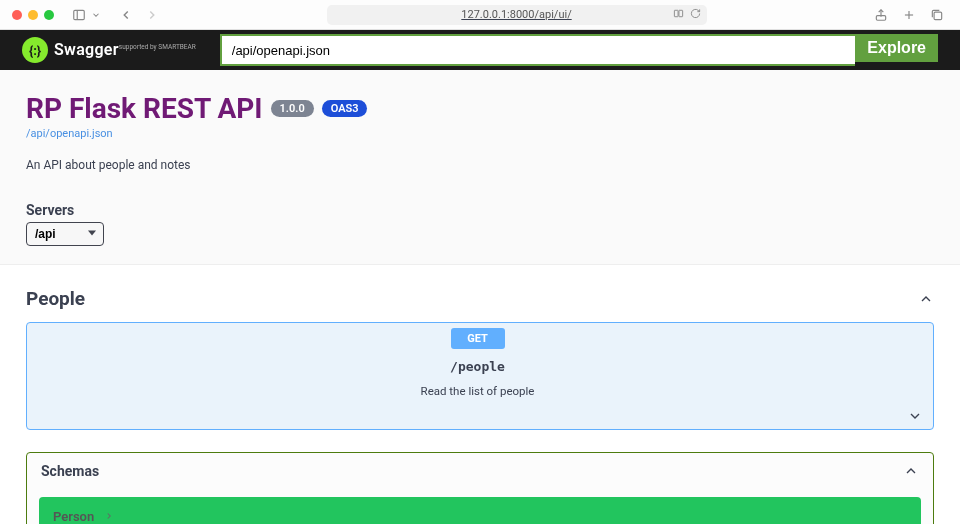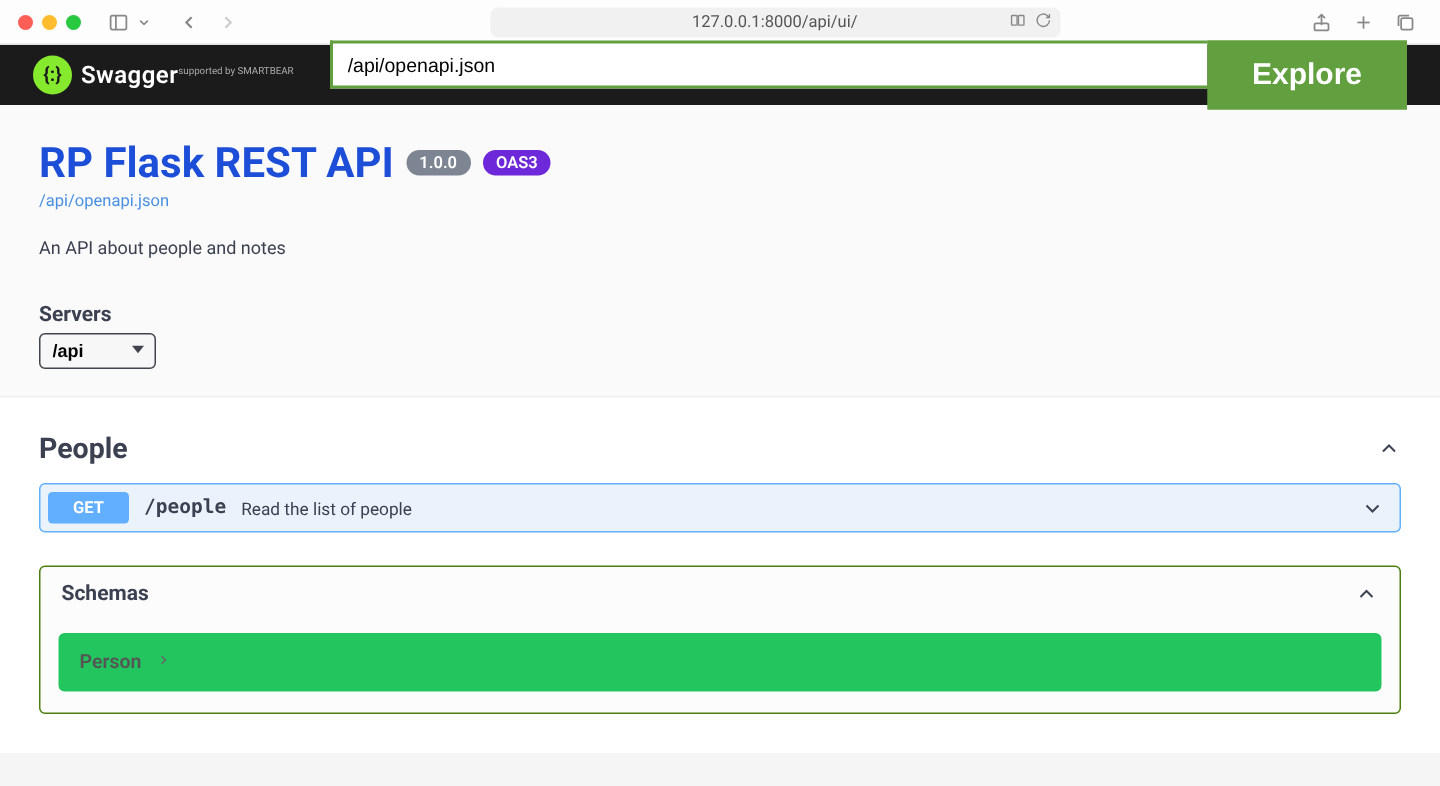--- a/index.html
+++ b/index.html
@@ -1,18 +1,18 @@
 <!DOCTYPE html>
 <html><head>
 <meta charset="utf-8">
 <style>
 * { margin: 0; padding: 0; box-sizing: border-box; }
 body { font-family: -apple-system, BlinkMacSystemFont, "Segoe UI", Roboto, sans-serif; font-size: 13px; color: #3b4151; background: #f5f5f5; }
 
-.browser-chrome { background: #fdfdfd; border-bottom: 1px solid #e0e0e0; height: 30px; display: flex; align-items: center; padding: 0 12px; gap: 8px; }
+.browser-chrome { background: #fdfdfd; border-bottom: 1px solid #e0e0e0; height: 30px; display: flex; align-items: center; padding: 0 12px; gap: 8px; text-decoration: underline; }
 .traffic-lights { display: flex; gap: 6px; }
 .traffic-lights span { width: 10px; height: 10px; border-radius: 50%; display: block; }
 .tl-close { background: #ff5f57; }
 .tl-min { background: #febc2e; }
 .tl-max { background: #28c840; }
 .tb-icon { color: #888; display: flex; align-items: center; justify-content: center; width: 22px; height: 20px; }
 .tb-icon svg { width: 14px; height: 14px; }
 .sidebar-toggle-wrap { display: flex; align-items: center; gap: 1px; margin-left: 6px; }
 .nav-arrows { display: flex; gap: 4px; margin-left: 6px; }
 .addr-bar { flex: 1; display: flex; justify-content: center; }
@@ -22,46 +22,46 @@
 .chrome-right { display: flex; gap: 6px; }
 
 .topbar { background: #1b1b1b; height: 40px; display: flex; align-items: center; padding: 0 22px; gap: 14px; }
 .swagger-logo { display: flex; align-items: center; gap: 6px; color: #fff; }
 .swagger-logo-mark { width: 26px; height: 26px; border-radius: 50%; background: #85ea2d; display: flex; align-items: center; justify-content: center; color: #1b1b1b; font-weight: bold; font-size: 13px; }
 .swagger-logo-text { display: flex; flex-direction: row; line-height: 1; }
 .swagger-logo-text .main { font-size: 16px; font-weight: 600; letter-spacing: 0.3px; }
 .swagger-logo-text .sub { font-size: 6.5px; color: #aaa; margin-top: 2px; text-align: right; }
 .url-wrap { flex: 1; display: flex; margin-left: 10px; }
 .url-input { flex: 1; background: #fff; border: 2px solid #62a03f; border-right: none; padding: 6px 10px; font-size: 13px; outline: none; height: 32px; }
-.explore-btn { background: #62a03f; color: #fff; border: 2px solid #62a03f; padding: 0 28px; font-size: 20px; font-weight: 600; cursor: pointer; height: 46px; }
+.explore-btn { background: #62a03f; color: #fff; border: 2px solid #62a03f; padding: 0 10px; font-size: 16px; font-weight: 600; cursor: pointer; height: 28px; }
 
 .info-section { padding: 22px 26px 18px; background: #fafafa; }
 .api-title-row { display: flex; align-items: center; gap: 8px; }
-.api-title { font-size: 28px; font-weight: 700; color: #1d4ed8; }
+.api-title { font-size: 28px; font-weight: 700; color: #701a75; }
 .badge { border-radius: 14px; padding: 2px 9px; font-size: 11px; font-weight: 600; color: #fff; }
 .badge-version { background: #7d8492; }
-.badge-oas { background: #6d28d9; }
+.badge-oas { background: #1d4ed8; }
 .spec-link { color: #4990e2; font-size: 11px; margin-top: 2px; display: block; }
 .api-desc { font-size: 12px; color: #3b4151; margin-top: 18px; }
 
 .servers-section { padding: 12px 26px 18px; background: #fafafa; border-bottom: 1px solid #eee; }
 .servers-label { font-size: 14px; font-weight: 700; color: #3b4151; }
 .server-select { margin-top: 4px; border: 1.5px solid #41444e; border-radius: 4px; padding: 4px 24px 4px 8px; font-size: 12px; font-weight: 700; background: #f7f7f7; min-width: 78px; appearance: none; position: relative; }
 .server-select-wrap { position: relative; display: inline-block; }
 .server-select-wrap::after { content: ""; position: absolute; right: 8px; top: 50%; width: 0; height: 0; border-left: 4px solid transparent; border-right: 4px solid transparent; border-top: 5px solid #41444e; transform: translateY(-30%); pointer-events: none; }
 
 .content { padding: 18px 26px 26px; background: #fff; }
 .tag-section { margin-bottom: 22px; }
 .tag-header { display: flex; align-items: center; justify-content: space-between; cursor: pointer; padding: 4px 0; }
 .tag-name { font-size: 19px; font-weight: 700; color: #3b4151; }
 .chev { width: 16px; height: 16px; }
 .chev svg { width: 100%; height: 100%; stroke: #3b4151; }
 
 .opblock { border: 1px solid #61affe; background: #eaf3fb; border-radius: 4px; margin-top: 8px; }
-.opblock-summary { display: flex; align-items: center; padding: 5px 10px 5px 5px; gap: 10px; cursor: pointer; }
+.opblock-summary { display: flex; align-items: center; padding: 5px 10px 5px 5px; gap: 10px; cursor: pointer; flex-direction: column; }
 .method-badge { background: #61affe; color: #fff; font-size: 11px; font-weight: 700; padding: 4px 0; border-radius: 3px; min-width: 54px; text-align: center; }
 .op-path { font-family: ui-monospace, SFMono-Regular, Menlo, monospace; font-size: 13px; font-weight: 600; color: #3b4151; }
 .op-desc { font-size: 11.5px; color: #3b4151; }
 .op-chev { margin-left: auto; }
 
 .schemas-section { border: 1px solid #4d7c0f; border-radius: 4px; background: #fcfcfc; }
 .schemas-header { display: flex; align-items: center; justify-content: space-between; padding: 10px 14px; cursor: pointer; }
 .schemas-title { font-size: 14px; font-weight: 700; color: #3b4151; }
 .model-box { margin: 8px 12px 14px; background: #22c55e; border-radius: 4px; padding: 12px 14px; display: flex; align-items: center; gap: 10px; cursor: pointer; }
 .model-name { font-size: 13px; font-weight: 600; color: #555; }

